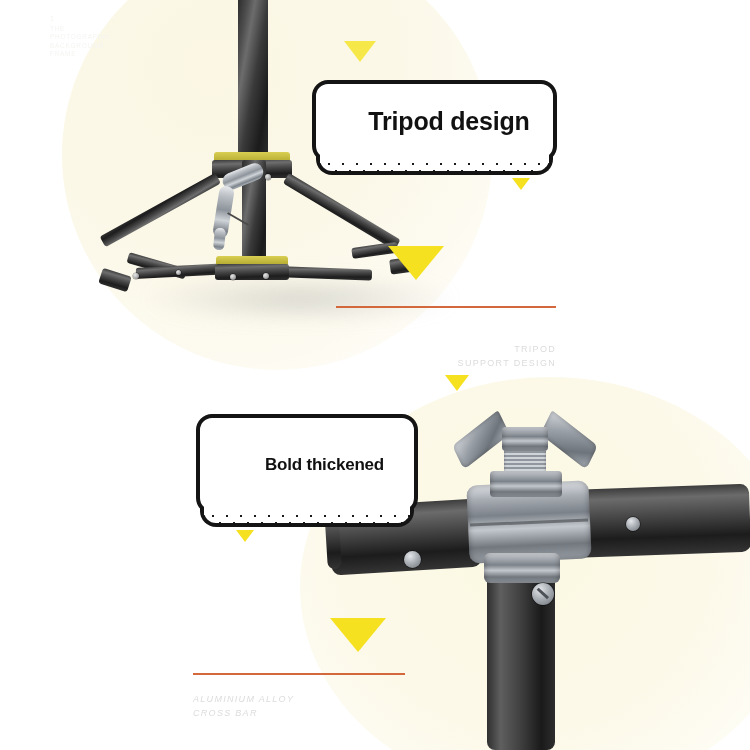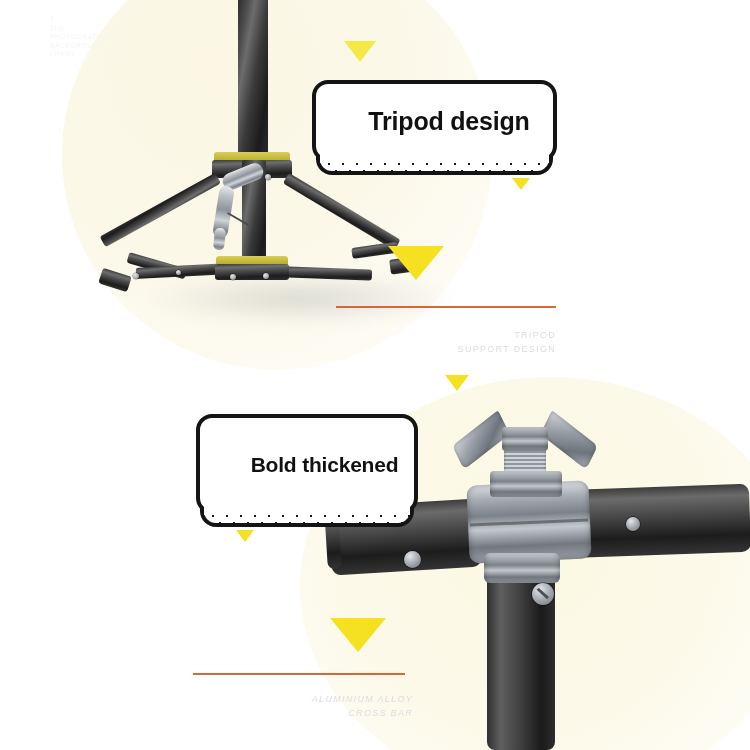--- a/index.html
+++ b/index.html
@@ -108,21 +108,21 @@
   .caption {
     position:absolute;
     font-size:9px;
     line-height:14px;
     letter-spacing:1.3px;
     color:#dcdcdc;
     text-transform:uppercase;
     white-space:pre-line;
   }
   .caption-right { text-align:right; }
-  .caption-left  { text-align:right;font-style:italic; }
+  .caption-left  { text-align:left;font-style:italic; }
 
   
   .art { position:absolute; }
   .metal-black {
     background:linear-gradient(100deg,#2b2b2b 0%,#4e4e4e 18%,#6c6c6c 30%,#3a3a3a 52%,#1b1b1b 78%,#2e2e2e 100%);
   }
   .metal-black-h {
     background:linear-gradient(178deg,#3a3a3a 0%,#6e6e6e 22%,#474747 46%,#1d1d1d 76%,#303030 100%);
   }
   .yellow-hub { background:linear-gradient(180deg,#d9cf52 0%,#b9ae35 55%,#8d8526 100%); }
@@ -246,21 +246,21 @@
 
     <div class="badge" style="left:312px;top:80px;width:245px;height:82px;padding-left:29px;">
       <div class="badge-text" style="font-size:25px;line-height:30px;">Tripod design</div>
       <div class="badge-mask"></div>
       <div class="dots"></div>
     </div>
 
     <div class="tri" style="left:512px;top:178px;border-left-width:9px;border-right-width:9px;border-top-width:12px;border-top-color:#f5e11f;z-index:20;"></div>
 
     <div class="rule" style="left:336px;top:306px;width:220px;"></div>
-    <div class="caption caption-right" style="left:356px;top:328px;width:200px;">TRIPOD
+    <div class="caption caption-right" style="left:356px;top:342px;width:200px;">TRIPOD
 SUPPORT DESIGN</div>
   </div>
 
   <div class="panel panel-bottom">
 
     <div class="cream-circle cream-bottom"></div>
 
     <div class="art" style="left:0;top:0;width:750px;height:375px;">
 
       <div class="bar-h" style="left:330px;top:128px;width:150px;height:68px;transform:rotate(-3.5deg);"></div>
@@ -286,21 +286,21 @@
       <div class="screwhead" style="left:626px;top:142px;width:14px;height:14px;"></div>
       <div class="screwhead" style="left:532px;top:208px;width:22px;height:22px;"></div>
       <div class="art" style="left:536px;top:217px;width:14px;height:2.5px;background:#4c5157;transform:rotate(42deg);"></div>
 
       <div class="bar-h" style="left:326px;top:132px;width:14px;height:62px;border-radius:7px;transform:rotate(-3.5deg);"></div>
     </div>
 
     <div class="tri" style="left:442px;top:-4px;border-left-width:15px;border-right-width:15px;border-top-width:20px;border-top-color:#f5e11f;z-index:20;"></div>
 
     <div class="badge" style="left:196px;top:39px;width:222px;height:100px;">
-      <div class="badge-text" style="font-size:21px;line-height:33px;margin-left:35px;">
+      <div class="badge-text" style="font-size:17px;line-height:33px;margin-left:35px;">
         <span>Bold thickened</span><br>
       </div>
       <div class="badge-mask"></div>
       <div class="dots"></div>
     </div>
 
     <div class="tri" style="left:236px;top:155px;border-left-width:9px;border-right-width:9px;border-top-width:12px;border-top-color:#f5e11f;z-index:32;"></div>
 
     <div class="tri" style="left:330px;top:243px;border-left-width:28px;border-right-width:28px;border-top-width:34px;border-top-color:#f5e11f;z-index:20;"></div>
 

